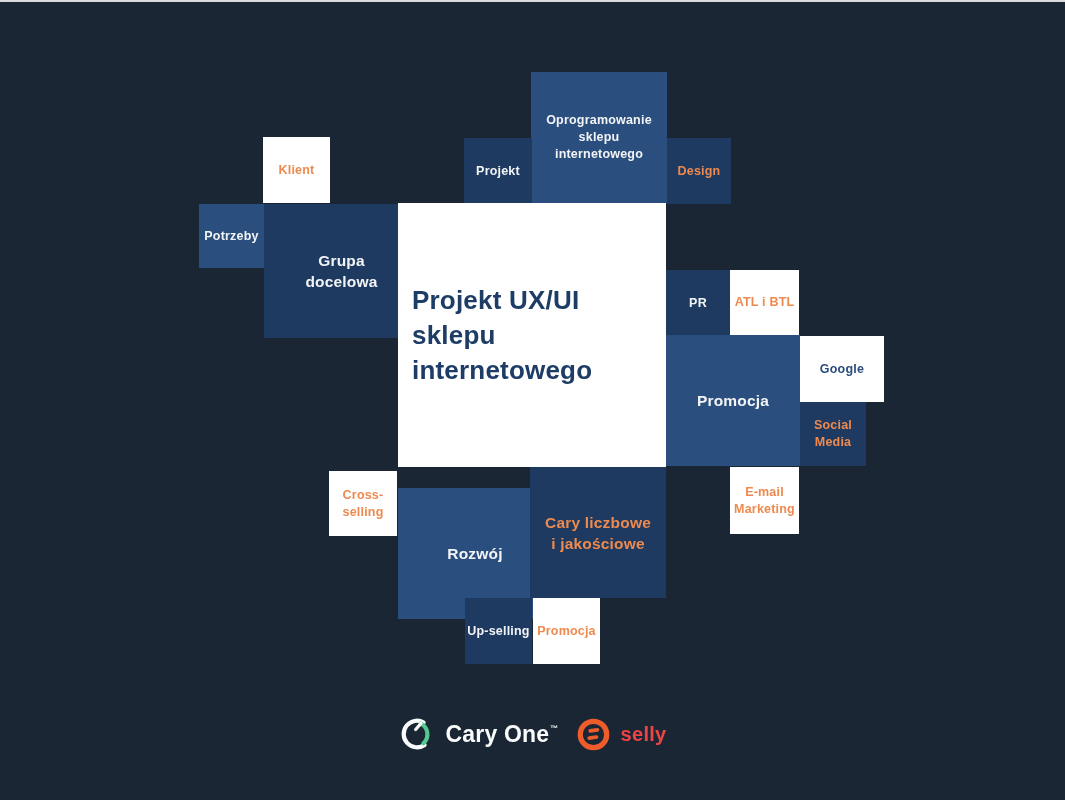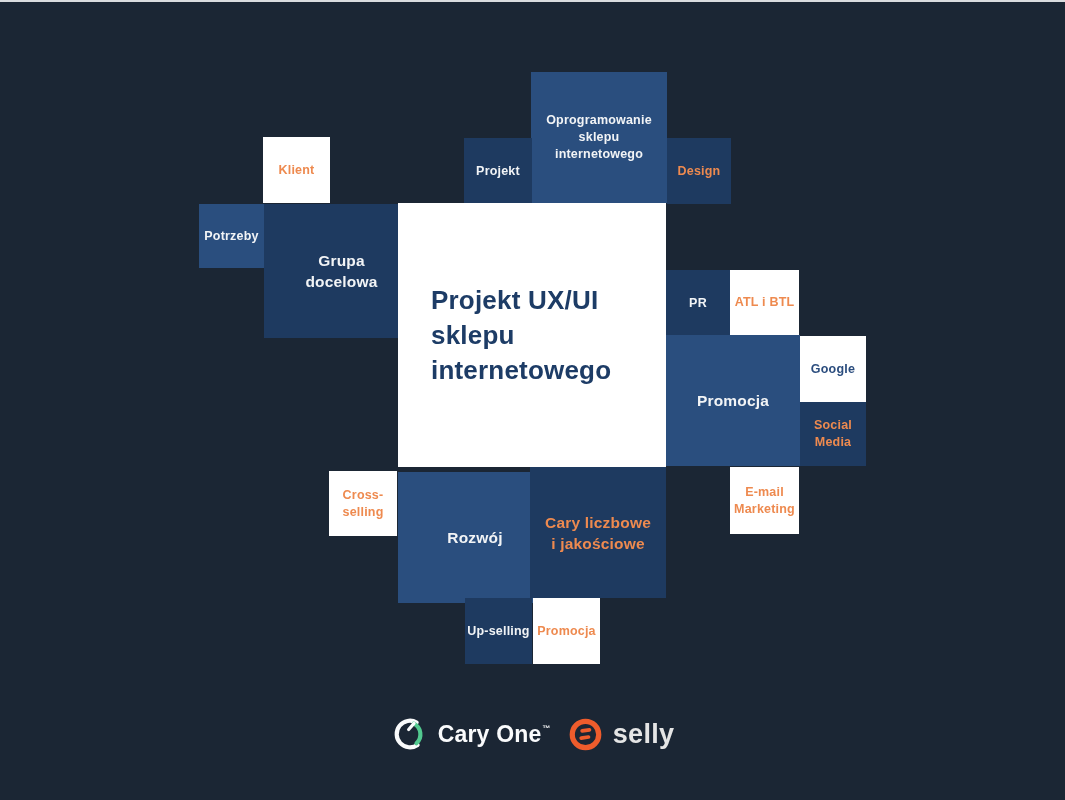--- a/index.html
+++ b/index.html
@@ -17,31 +17,31 @@
   .bg-dark  { background:#1e3a60; }
   .bg-med   { background:#2a4e7e; }
 
   .line { display:block; font-weight:bold; }
   .sm { font-size:12.5px; line-height:17px; letter-spacing:0.2px; }
   .md { font-size:15.5px; line-height:21px; letter-spacing:0.2px; }
   .c-white  { color:#f2f4f6; }
   .c-orange { color:#ee8a4f; }
   .c-navy   { color:#2b4d7e; }
 
-  .center-tile { justify-content:center; align-items:flex-start; padding-left:33px; text-align:left; }
+  .center-tile { justify-content:center; align-items:flex-start; padding-left:14px; text-align:left; }
   .center-title .line { font-size:26px; line-height:35px; color:#1d3c66; letter-spacing:0.2px; }
 
   .footer {
     position:absolute; left:0; top:711px; width:1065px; height:46px;
     display:flex; justify-content:center; align-items:center; gap:16px;
   }
   .brand { display:flex; align-items:center; gap:9px; }
   .caryone-text { color:#fafbfc; font-size:23px; font-weight:bold; letter-spacing:0.2px; white-space:nowrap; }
   .tm { font-size:8px; vertical-align:11px; margin-left:1px; font-weight:bold; }
-  .selly-text { color:#e5e5e5; font-size:27px; font-weight:bold; letter-spacing:0.3px; }
+  .selly-text { color:#ef4444; font-size:20px; font-weight:bold; letter-spacing:0.3px; }
   svg { display:block; }
 </style>
 </head>
 <body>
 
 <div class="canvas">
   <div class="topstrip"></div>
 
   <div class="tile bg-med" style="left:531px;top:72px;width:136px;height:131px">
     <span class="line sm c-white">Oprogramowanie</span>
@@ -76,37 +76,37 @@
 
   <div class="tile bg-dark" style="left:666px;top:270px;width:64px;height:66px">
     <span class="line sm c-white">PR</span>
   </div>
   <div class="tile bg-white" style="left:730px;top:270px;width:69px;height:65px">
     <span class="line sm c-orange">ATL i BTL</span>
   </div>
   <div class="tile bg-med" style="left:666px;top:335px;width:134px;height:131px">
     <span class="line md c-white">Promocja</span>
   </div>
-  <div class="tile bg-white" style="left:800px;top:336px;width:66px;height:66px">
+  <div class="tile bg-white" style="left:800px;top:336px;width:84px;height:66px">
     <span class="line sm c-navy">Google</span>
   </div>
   <div class="tile bg-dark" style="left:800px;top:402px;width:66px;height:64px">
     <span class="line sm c-orange">Social</span>
     <span class="line sm c-orange">Media</span>
   </div>
   <div class="tile bg-white" style="left:730px;top:467px;width:69px;height:67px">
     <span class="line sm c-orange">E-mail</span>
     <span class="line sm c-orange">Marketing</span>
   </div>
 
   <div class="tile bg-white" style="left:329px;top:471px;width:68px;height:65px">
     <span class="line sm c-orange">Cross-</span>
     <span class="line sm c-orange">selling</span>
   </div>
-  <div class="tile bg-med" style="left:398px;top:472px;width:154px;height:131px">
+  <div class="tile bg-med" style="left:398px;top:488px;width:154px;height:131px">
     <span class="line md c-white">Rozwój</span>
   </div>
   <div class="tile bg-dark" style="left:530px;top:467px;width:136px;height:131px">
     <span class="line md c-orange">Cary liczbowe</span>
     <span class="line md c-orange">i jakościowe</span>
   </div>
   <div class="tile bg-dark" style="left:465px;top:598px;width:67px;height:66px">
     <span class="line sm c-white">Up-selling</span>
   </div>
   <div class="tile bg-white" style="left:533px;top:598px;width:67px;height:66px">

